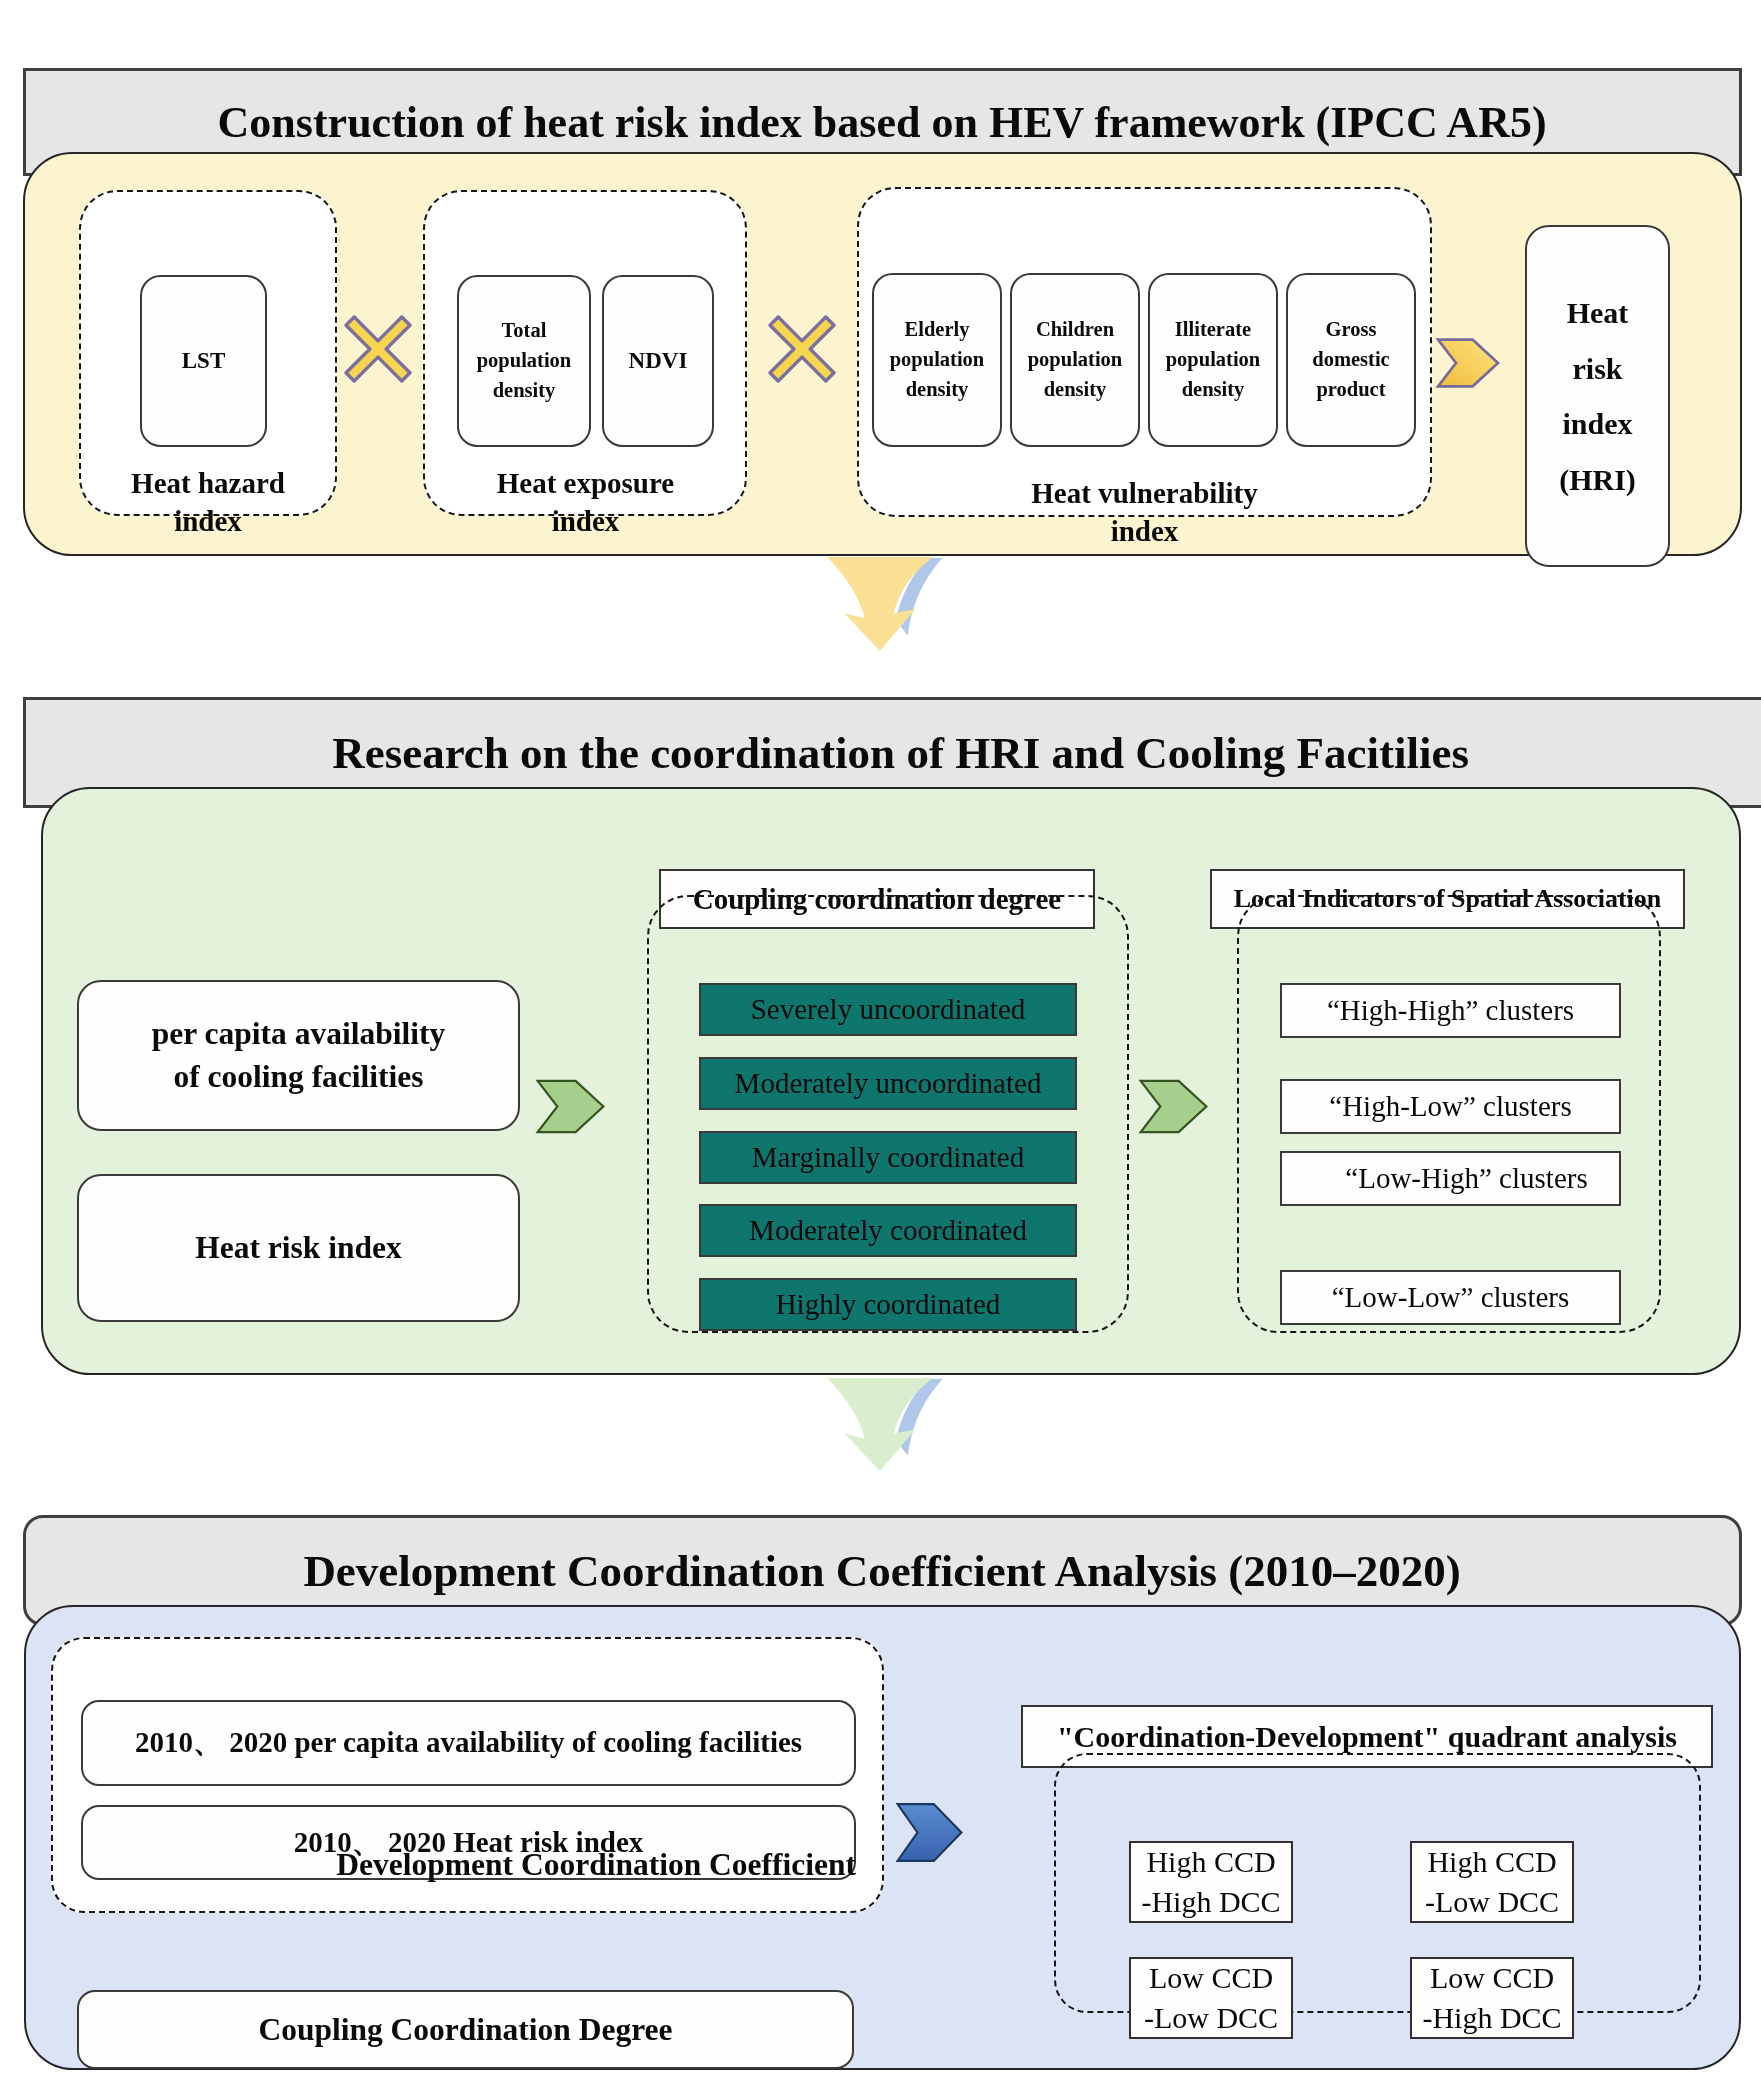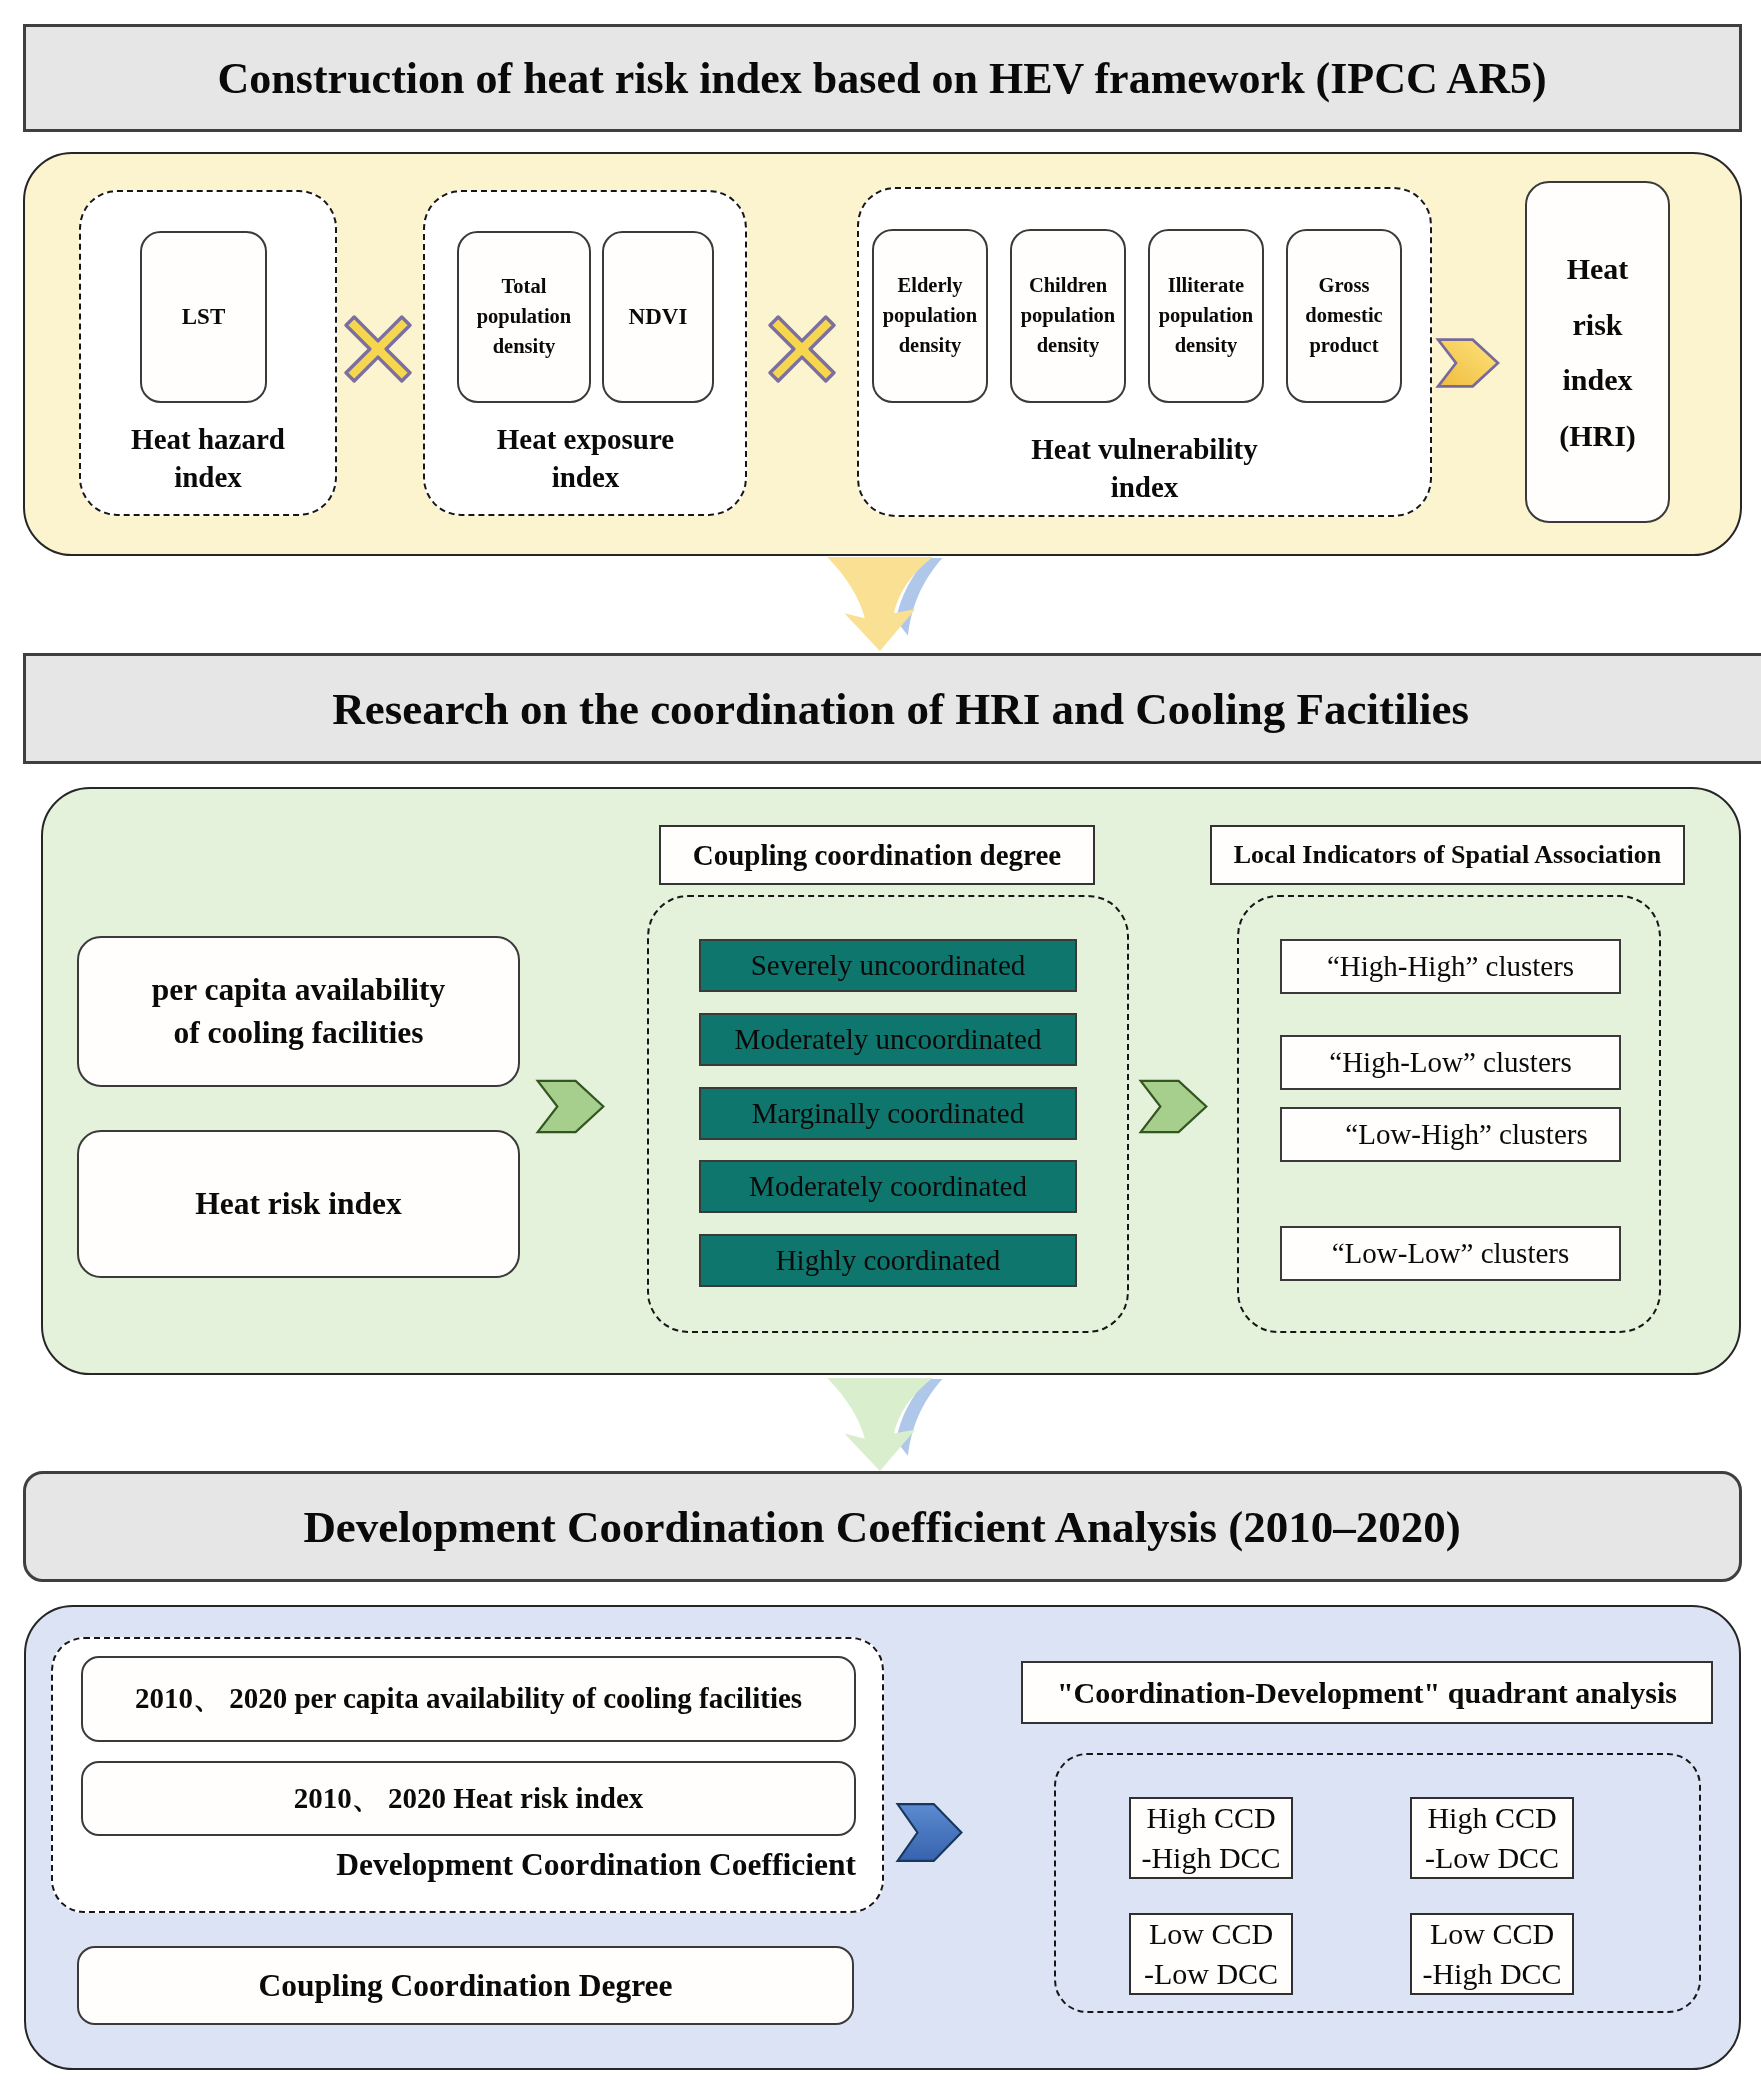--- a/index.html
+++ b/index.html
@@ -2,21 +2,21 @@
 <html style="font-size:11px"><head>
 <meta charset="utf-8">
 <style>
   html,body{margin:0;padding:0;}
   body{
     width:1762px;height:2087px;position:relative;background:#ffffff;
     font-family:"Liberation Serif","DejaVu Serif",serif;color:#0a0a0a;
     overflow:hidden;
   }
   .abs{position:absolute;box-sizing:border-box;}
-  .center{display:flex;align-items:center;justify-content:center;text-align:center;}
+  .center{display:flex;align-items:center;justify-content:center;text-align:center;margin-top:44px;}
   .pre{white-space:pre-line;}
   .nowrap{white-space:nowrap;}
 
   
   .titlebar{
     background:#E7E6E6;border:3.4px solid #3f3f3f;font-weight:bold;
   }
   #tb1{left:22.6px;top:24px;width:1719px;height:108px;font-size:44px;}
   #tb2{left:22.6px;top:653px;width:1756px;height:111px;font-size:45px;}
   #tb3{left:22.6px;top:1471px;width:1719px;height:111px;font-size:45px;border-radius:20px;}
@@ -41,21 +41,21 @@
   
   .wbox{background:#fffefd;border:2.1px solid #3a3a3a;font-weight:bold;}
   .r30{border-radius:20.5px;}
   .r26{border-radius:18px;}
   .r35{border-radius:24px;}
 
   
   #lstBox{left:140px;top:231px;width:127px;height:172px;font-size:23px;}
   #popBox{left:457px;top:231px;width:134px;height:172px;font-size:20.5px;line-height:1.45;padding:0 9.6px;}
   #ndviBox{left:602px;top:231px;width:112px;height:172px;font-size:23px;}
-  .vbox{top:229px;width:116px;height:174px;font-size:20.5px;line-height:1.45;padding:0 8.2px;}
+  .vbox{top:229px;width:130px;height:174px;font-size:20.5px;line-height:1.45;padding:0 8.2px;}
   #vb0{left:872px;} #vb1{left:1010px;} #vb2{left:1148px;} #vb3{left:1286px;}
   .grouplabel{font-weight:bold;font-size:29px;line-height:1.3;}
   #lblHazard{left:86px;top:421px;width:244px;}
   #lblExposure{left:430px;top:421px;width:311px;}
   #lblVuln{left:864px;top:431px;width:561px;}
   #hriBox{left:1525px;top:181px;width:145px;height:342px;font-size:30px;line-height:1.85;}
 
   
   .icon{position:absolute;}
   #x1{left:344px;top:315px;width:68px;height:68px;}

